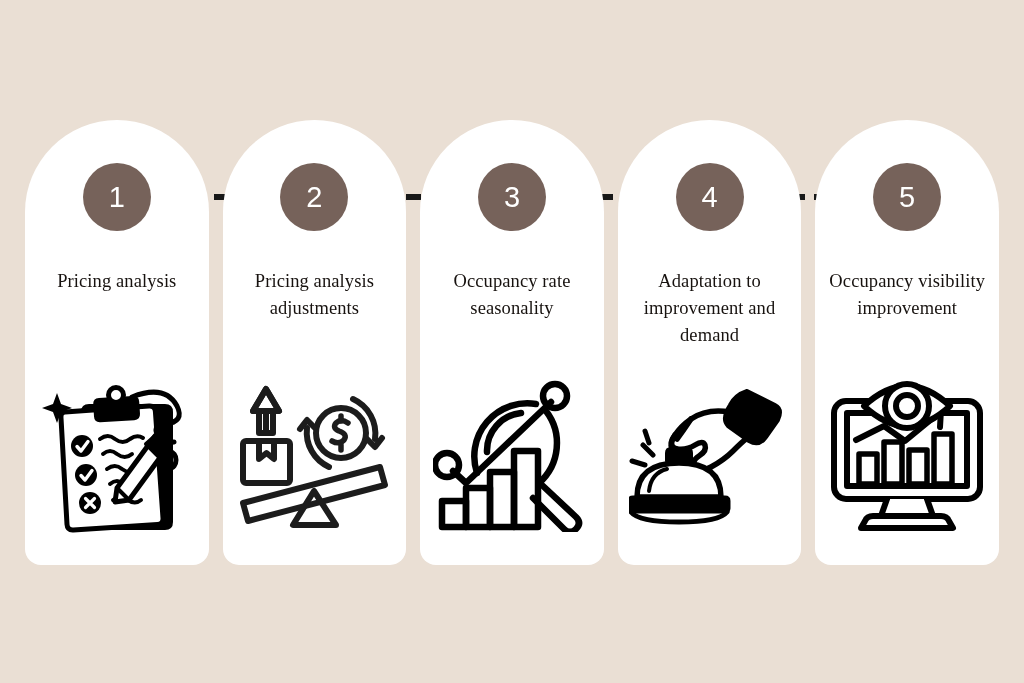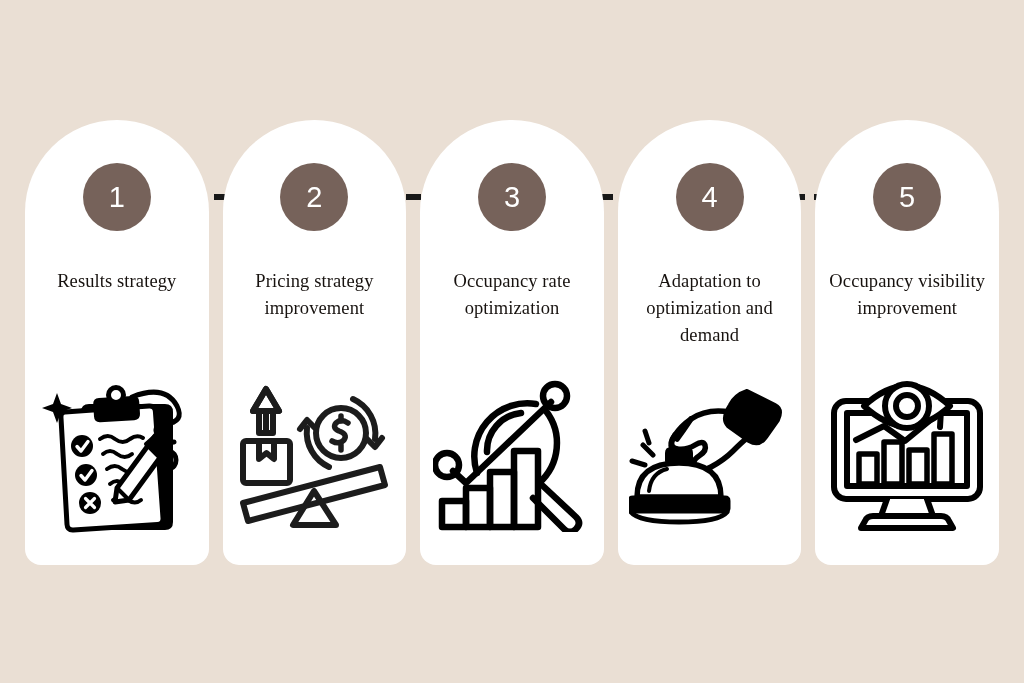--- a/index.html
+++ b/index.html
@@ -100,21 +100,21 @@
 <body>
 
 <div id="stage">
 
   <div class="connector"></div>
 
   <div class="cards">
 
     <div class="card">
       <div class="badge">1</div>
-      <div class="card-title">Results strategy</div>
+      <div class="card-title">Pricing analysis</div>
       <div class="icon-wrap">
         <svg width="160" height="160" viewBox="0 0 160 160" fill="none" stroke="#000" stroke-width="5" stroke-linecap="round" stroke-linejoin="round">
 
           <path d="M16 28 L20 17 L24 28 L35 32 L24 36 L20 47 L16 36 L5 32 Z" fill="#000" stroke="none"></path>
 
           <path d="M52 30 L128 30 Q134 30 134 36 L134 146 Q134 152 128 152 L52 152 Q46 152 46 146 L46 36 Q46 30 52 30 Z" fill="#000" stroke="#000" stroke-width="4"></path>
 
           <path d="M28 36 L112 30 Q118 29.6 118.4 35.6 L126 142 Q126.4 148 120.4 148.4 L36.4 154 Q30.4 154.4 30 148.4 L24 42 Q23.6 36 28 36 Z" fill="#fff" stroke="#000" stroke-width="5"></path>
 
           <path d="M62 24 L96 22 Q100 21.8 100.2 25.8 L101 38 Q101.2 42 97.2 42.2 L63.2 44.2 Q59.2 44.4 59 40.4 L58.2 28.2 Q58 24.2 62 24 Z" fill="#000" stroke="#000" stroke-width="4"></path>
@@ -141,21 +141,21 @@
 
           <path d="M118 60 L130 72 L92 124 L78 126 L80 112 Z" fill="#fff" stroke="#000" stroke-width="5"></path>
           <path d="M118 60 L130 72 L122 81 L109 68 Z" fill="#000" stroke="#000" stroke-width="4"></path>
           <path d="M80 112 L92 124" stroke="#000" stroke-width="4"></path>
         </svg>
       </div>
     </div>
 
     <div class="card">
       <div class="badge">2</div>
-      <div class="card-title">Pricing strategy improvement</div>
+      <div class="card-title">Pricing analysis adjustments</div>
       <div class="icon-wrap">
         <svg width="158" height="150" viewBox="0 0 158 150" fill="none" stroke="#1c1c1c" stroke-width="6" stroke-linecap="round" stroke-linejoin="round">
 
           <path d="M31 52 L31 30 L18 30 L31 8 L44 30 L31 30" fill="none" stroke="#1c1c1c" stroke-width="6" stroke-linejoin="round"></path>
           <path d="M18 30 L31 8 L44 30 L38 30 L38 52 L24 52 L24 30 Z" fill="none" stroke="#1c1c1c" stroke-width="6"></path>
 
           <rect x="8" y="60" width="47" height="42" rx="3" fill="none" stroke="#1c1c1c" stroke-width="6"></rect>
           <path d="M24 60 L24 78 L31.5 72 L39 78 L39 60" fill="none" stroke="#1c1c1c" stroke-width="6"></path>
 
           <circle cx="106" cy="52" r="25" fill="none" stroke="#1c1c1c" stroke-width="6"></circle>
@@ -169,21 +169,21 @@
 
           <path d="M8 122 L145 86 L150 104 L13 140 Z" fill="none" stroke="#1c1c1c" stroke-width="6"></path>
 
           <path d="M79 110 L58 144 L101 144 Z" fill="none" stroke="#1c1c1c" stroke-width="6"></path>
         </svg>
       </div>
     </div>
 
     <div class="card">
       <div class="badge">3</div>
-      <div class="card-title">Occupancy rate optimization</div>
+      <div class="card-title">Occupancy rate seasonality</div>
       <div class="icon-wrap">
         <svg width="158" height="152" viewBox="0 0 158 152" fill="none" stroke="#000" stroke-width="6.5" stroke-linecap="round" stroke-linejoin="round">
 
           <path d="M103 24 A53 53 0 0 0 44 93" fill="none" stroke="#000" stroke-width="6.5"></path>
           <path d="M113 31 A53 53 0 0 1 106 103" fill="none" stroke="#000" stroke-width="6.5"></path>
 
           <path d="M88 33 A38 38 0 0 0 54 72" fill="none" stroke="#000" stroke-width="6.5"></path>
 
           <path d="M110 106 L143 137 Q149 143 143 149 Q137 155 131 149 L100 118" fill="none" stroke="#000" stroke-width="6.5"></path>
 
@@ -194,21 +194,21 @@
           <rect x="9" y="121" width="24" height="26" fill="none" stroke="#000" stroke-width="6.5"></rect>
           <rect x="33" y="108" width="24" height="39" fill="none" stroke="#000" stroke-width="6.5"></rect>
           <rect x="57" y="92" width="24" height="55" fill="none" stroke="#000" stroke-width="6.5"></rect>
           <rect x="81" y="71" width="24" height="76" fill="none" stroke="#000" stroke-width="6.5"></rect>
         </svg>
       </div>
     </div>
 
     <div class="card">
       <div class="badge">4</div>
-      <div class="card-title">Adaptation to optimization and demand</div>
+      <div class="card-title">Adaptation to improvement and demand</div>
       <div class="icon-wrap">
         <svg width="162" height="150" viewBox="0 0 162 150" fill="none" stroke="#000" stroke-width="5" stroke-linecap="round" stroke-linejoin="round">
 
           <path d="M101 24 Q106 14 118 10 L146 24 Q154 28 149 39 L137 56 Q130 66 120 60 L99 45 Q92 38 101 24 Z" fill="#000" stroke="#000" stroke-width="4"></path>
 
           <path d="M101 31
                    Q78 27 62 38
                    Q52 45 46 54
                    Q38 66 49 68
                    Q58 69 66 64

